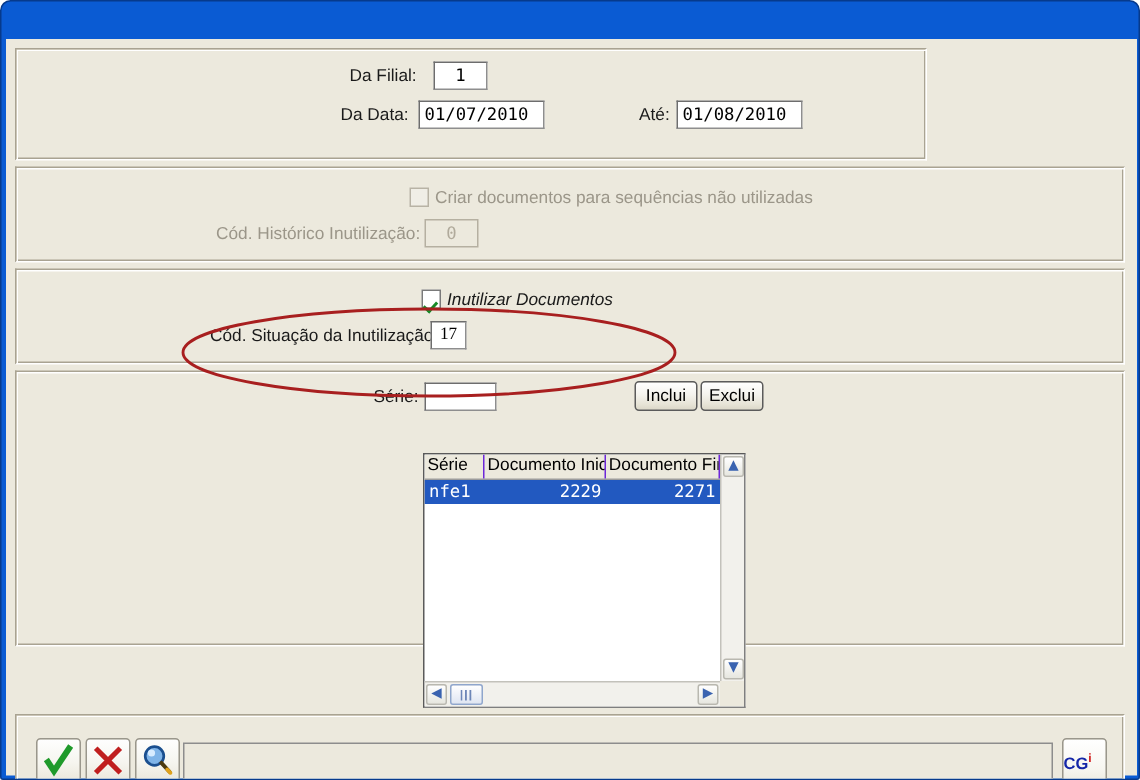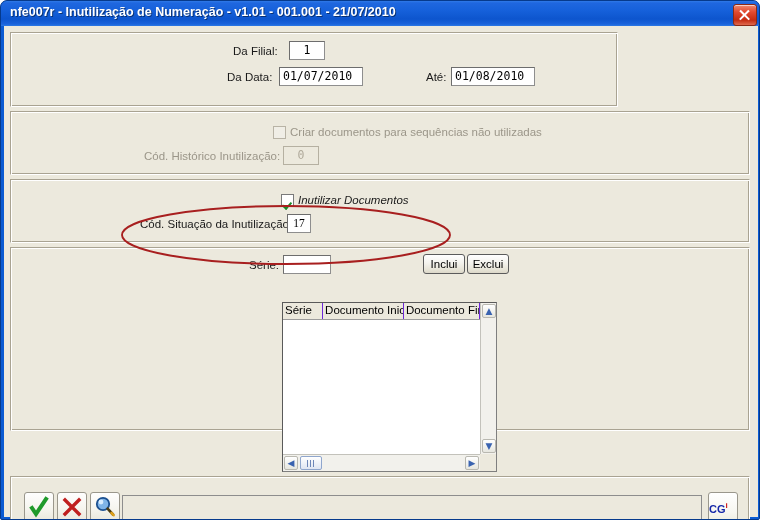--- a/index.html
+++ b/index.html
@@ -348,24 +348,20 @@
     width: 335px;
     height: 62px;
     pointer-events: none;
   }
 </style>
 </head>
 <body>
 
 <div class="window">
 
-  <div class="titlebar">
-    <div class="titlebar-text">nfe007r - Inutilização de Numeração - v1.01 - 001.001 - 21/07/2010</div>
-    <div class="close-btn"></div>
-  </div>
 
   <div class="client">
 
     <div class="panel" id="panel-filter">
       <div class="lbl" style="left:222px; top:12px;">Da Filial:</div>
       <div class="field num" style="left:278px; top:8px; width:36px;">1</div>
 
       <div class="lbl" style="left:216px; top:38px;">Da Data:</div>
       <div class="field" style="left:268px; top:34px; width:84px;">01/07/2010</div>
 
@@ -396,20 +392,25 @@
       <div class="xpbtn" style="left:412px; top:6px; width:42px;">Inclui</div>
       <div class="xpbtn" style="left:456px; top:6px; width:42px;">Exclui</div>
     </div>
 
     <div class="grid">
       <div class="grid-inner">
         <div class="grid-head">
           <div class="col-a">Série</div>
           <div class="col-b">Documento Inicial</div>
           <div class="col-c">Documento Final</div>
+        </div>
+        <div class="grid-row selected">
+          <div class="col-a">nfe1</div>
+          <div class="col-b">2229</div>
+          <div class="col-c">2271</div>
         </div>
       </div>
 
       <div class="vsb">
         <div class="sb-arrow up">
             <span>▲</span>
           </div>
         <div class="sb-arrow down">
             <span>▼</span>
           </div>

